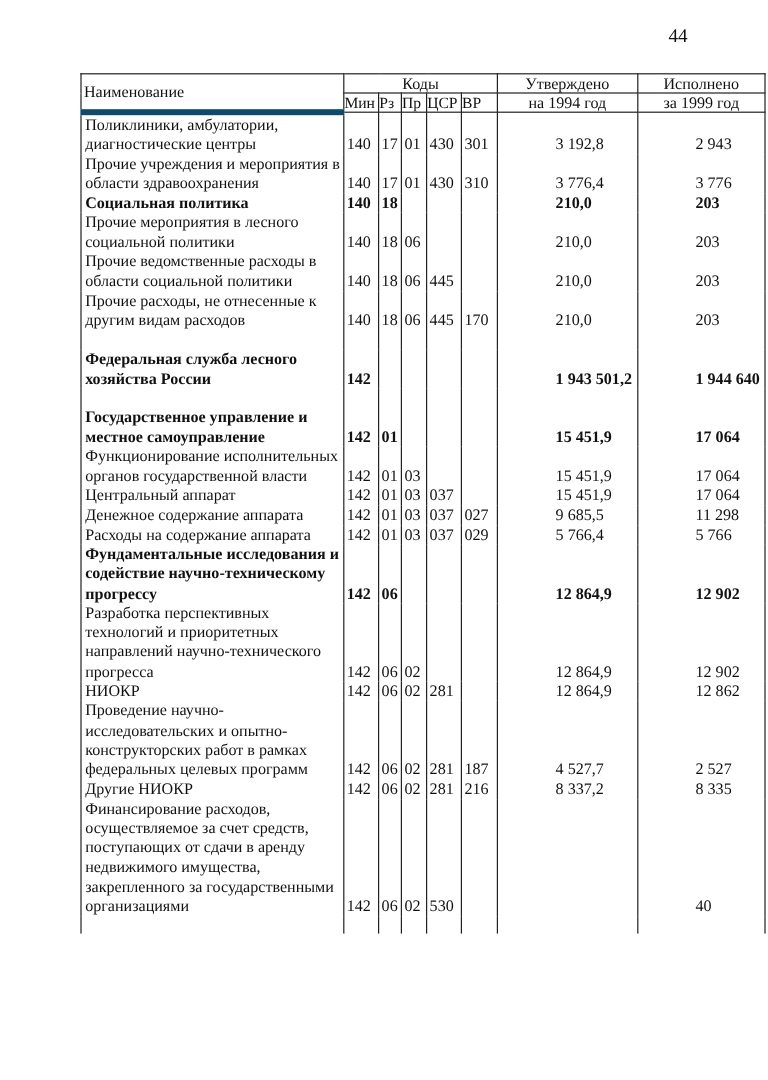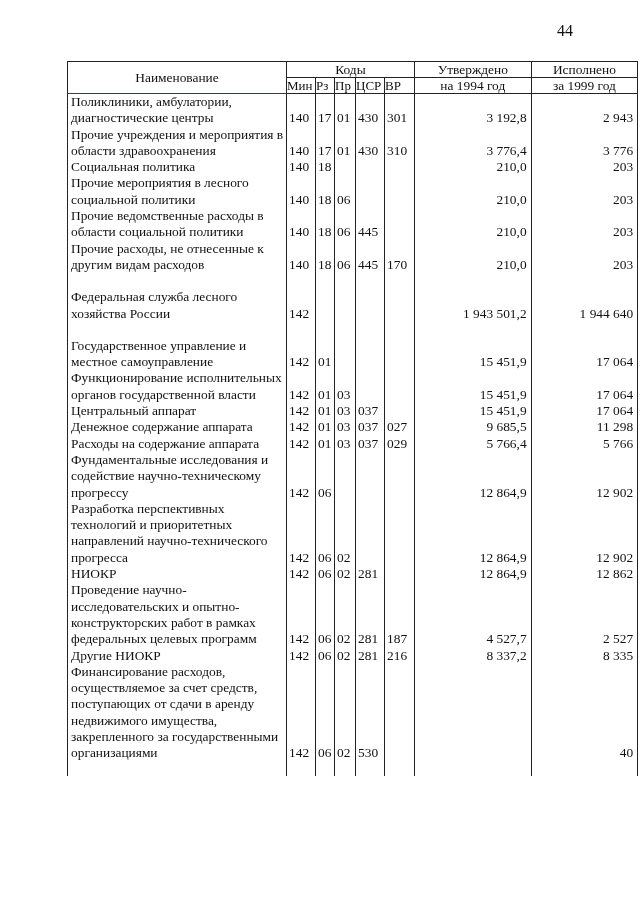--- a/index.html
+++ b/index.html
@@ -10,31 +10,31 @@
                  table-layout: fixed; font-size: 13.4px; line-height: 16.3px; }
   table.budget col.c-name { width: 219px; }
   table.budget col.c-min { width: 29px; }
   table.budget col.c-rz { width: 19px; }
   table.budget col.c-pr { width: 21px; }
   table.budget col.c-csr { width: 29px; }
   table.budget col.c-vr { width: 30px; }
   table.budget col.c-appr { width: 84px; }
   table.budget col.c-exec { width: 74px; }
   th { font-weight: normal; border: 1px solid #222; padding: 0 2px; line-height: 15px; }
-  th.h-name { vertical-align: middle; text-align: center; border-bottom: 1px solid #0c4a6e; }
+  th.h-name { vertical-align: middle; text-align: left; border-bottom: 5px solid #0c4a6e; }
   th.h-codes { }
   th.h-sub { text-align: left; font-size: 13px; padding: 0; }
   th.h-num { text-align: center; }
   thead tr.r2 th { border-bottom: 1.5px solid #222; }
   td { border-left: 1px solid #222; border-right: 1px solid #222; padding: 0 2px;
        vertical-align: bottom; white-space: nowrap; }
   td.name { white-space: normal; padding-left: 3px; padding-right: 2px; vertical-align: top; }
   td.code { text-align: left; padding-left: 2px; padding-right: 0; }
-  td.num { text-align: right; padding-right: 4px; padding-left: 48px; }
-  tr.bold td { font-weight: normal; }
+  td.num { text-align: left; padding-right: 4px; padding-left: 48px; }
+  tr.bold td { font-weight: bold; }
   tr.gap td { height: 16px; }
   tr.tail td { height: 14px; }
 </style>
 </head>
 <body>
 
 <div class="page-num">44</div>
 
 <table class="budget">
   <colgroup>

